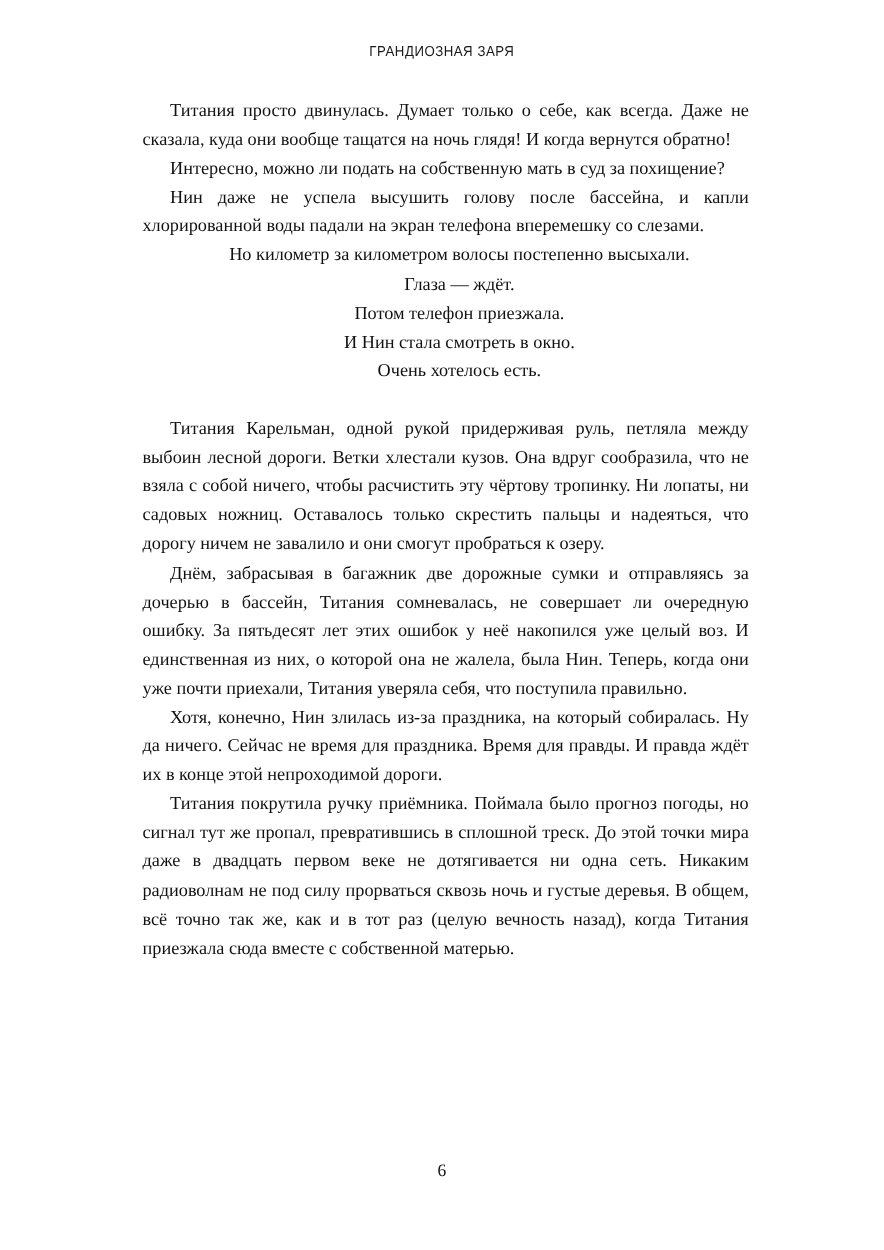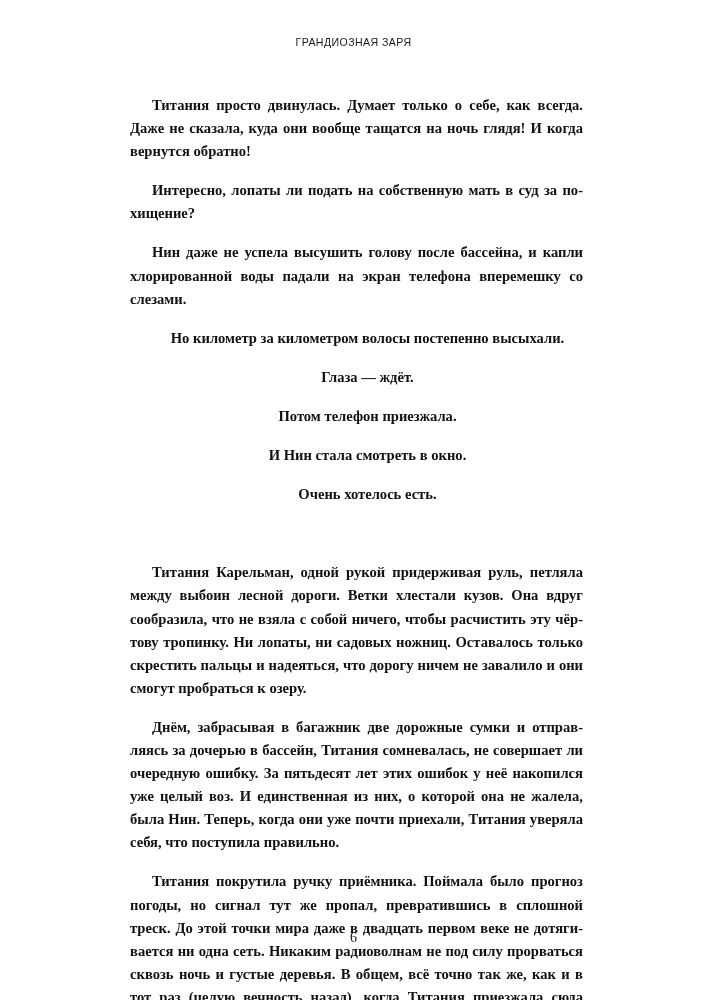--- a/index.html
+++ b/index.html
@@ -42,30 +42,29 @@
 
   
   .textblock {
     position: absolute;
     top: 78px;
     left: 114px;
     width: 485px;
   }
 
   p.para {
-    margin: 16px;
+    margin: 0;
     padding: 0;
     font-size: 14.6px;
     line-height: 23.1px;
     text-align: justify;
     text-justify: inter-word;
     text-indent: 22px;
     hyphens: manual;
     word-spacing: 0px;
-    font-weight: bold;
   }
 
   
   p.para.short {
     text-align: center;
   }
 
   
   .scene-gap {
     height: 23.1px;
@@ -87,34 +86,35 @@
 <body>
 
 <div class="page">
 
   <div class="running-head">ГРАНДИОЗНАЯ ЗАРЯ</div>
 
   <div class="textblock">
 
     <div>
       <p class="para">Титания просто двинулась. Думает только о себе, как всегда. Даже не сказала, куда они вообще тащатся на ночь глядя! И когда вер­нутся обратно!</p>
-      <p class="para">Интересно, лопаты ли подать на собственную мать в суд за по­хищение?</p>
+      <p class="para">Интересно, можно ли подать на собственную мать в суд за по­хищение?</p>
       <p class="para">Нин даже не успела высушить голову после бассейна, и кап­ли хлорированной воды падали на экран телефона вперемешку со слезами.</p>
       <p class="para short">Но километр за километром волосы постепенно высыхали.</p>
       <p class="para short">Глаза — ждёт.</p>
       <p class="para short">Потом телефон приезжала.</p>
       <p class="para short">И Нин стала смотреть в окно.</p>
       <p class="para short">Очень хотелось есть.</p>
     </div>
 
     <div class="scene-gap"></div>
 
     <div>
       <p class="para">Титания Карельман, одной рукой придерживая руль, петляла между выбоин лесной дороги. Ветки хлестали кузов. Она вдруг сообразила, что не взяла с собой ничего, чтобы расчистить эту чёр­тову тропинку. Ни лопаты, ни садовых ножниц. Оставалось толь­ко скрестить пальцы и надеяться, что дорогу ничем не завалило и они смогут пробраться к озеру.</p>
       <p class="para">Днём, забрасывая в багажник две дорожные сумки и отправ­ляясь за дочерью в бассейн, Титания сомневалась, не совершает ли очередную ошибку. За пятьдесят лет этих ошибок у неё нако­пился уже целый воз. И единственная из них, о которой она не жа­лела, была Нин. Теперь, когда они уже почти приехали, Титания уверяла себя, что поступила правильно.</p>
+      <p class="para">Хотя, конечно, Нин злилась из-за праздника, на который соби­ралась. Ну да ничего. Сейчас не время для праздника. Время для правды. И правда ждёт их в конце этой непроходимой дороги.</p>
       <p class="para">Титания покрутила ручку приёмника. Поймала было прогноз погоды, но сигнал тут же пропал, превратившись в сплошной треск. До этой точки мира даже в двадцать первом веке не дотяги­вается ни одна сеть. Никаким радиоволнам не под силу прорвать­ся сквозь ночь и густые деревья. В общем, всё точно так же, как и в тот раз (целую вечность назад), когда Титания приезжала сюда вместе с собственной матерью.</p>
     </div>
 
   </div>
 
   <div class="folio">6</div>
 
 </div>
 
 </body></html>

